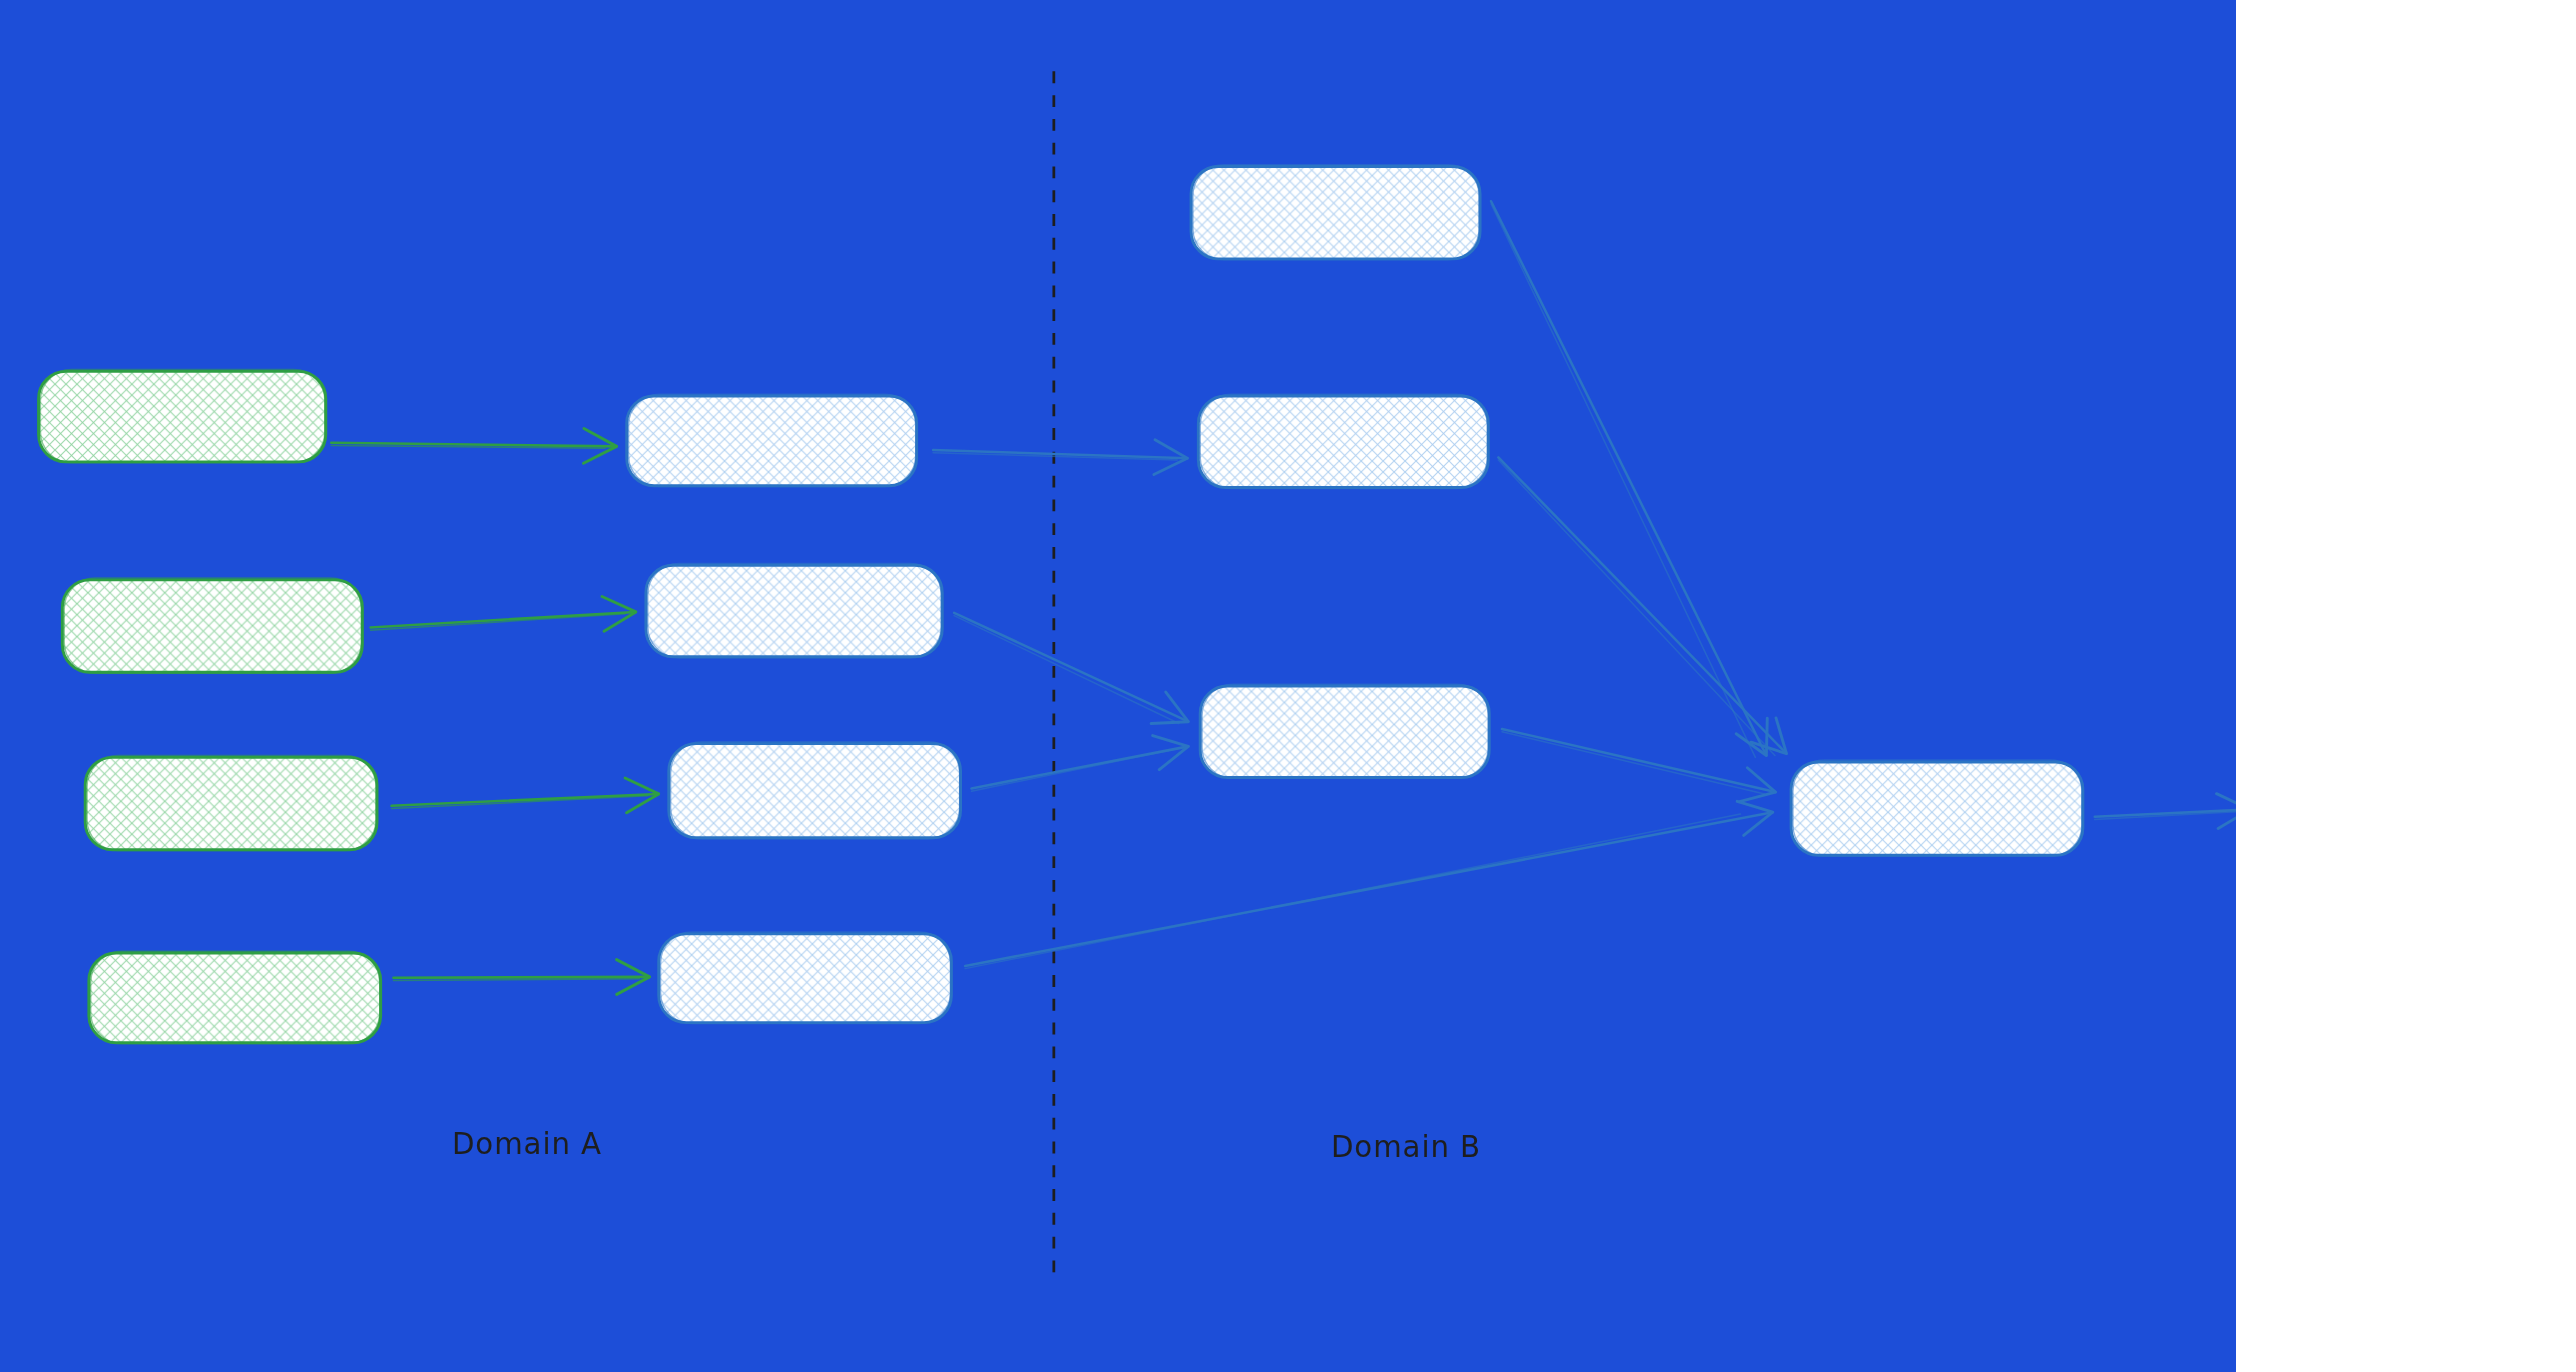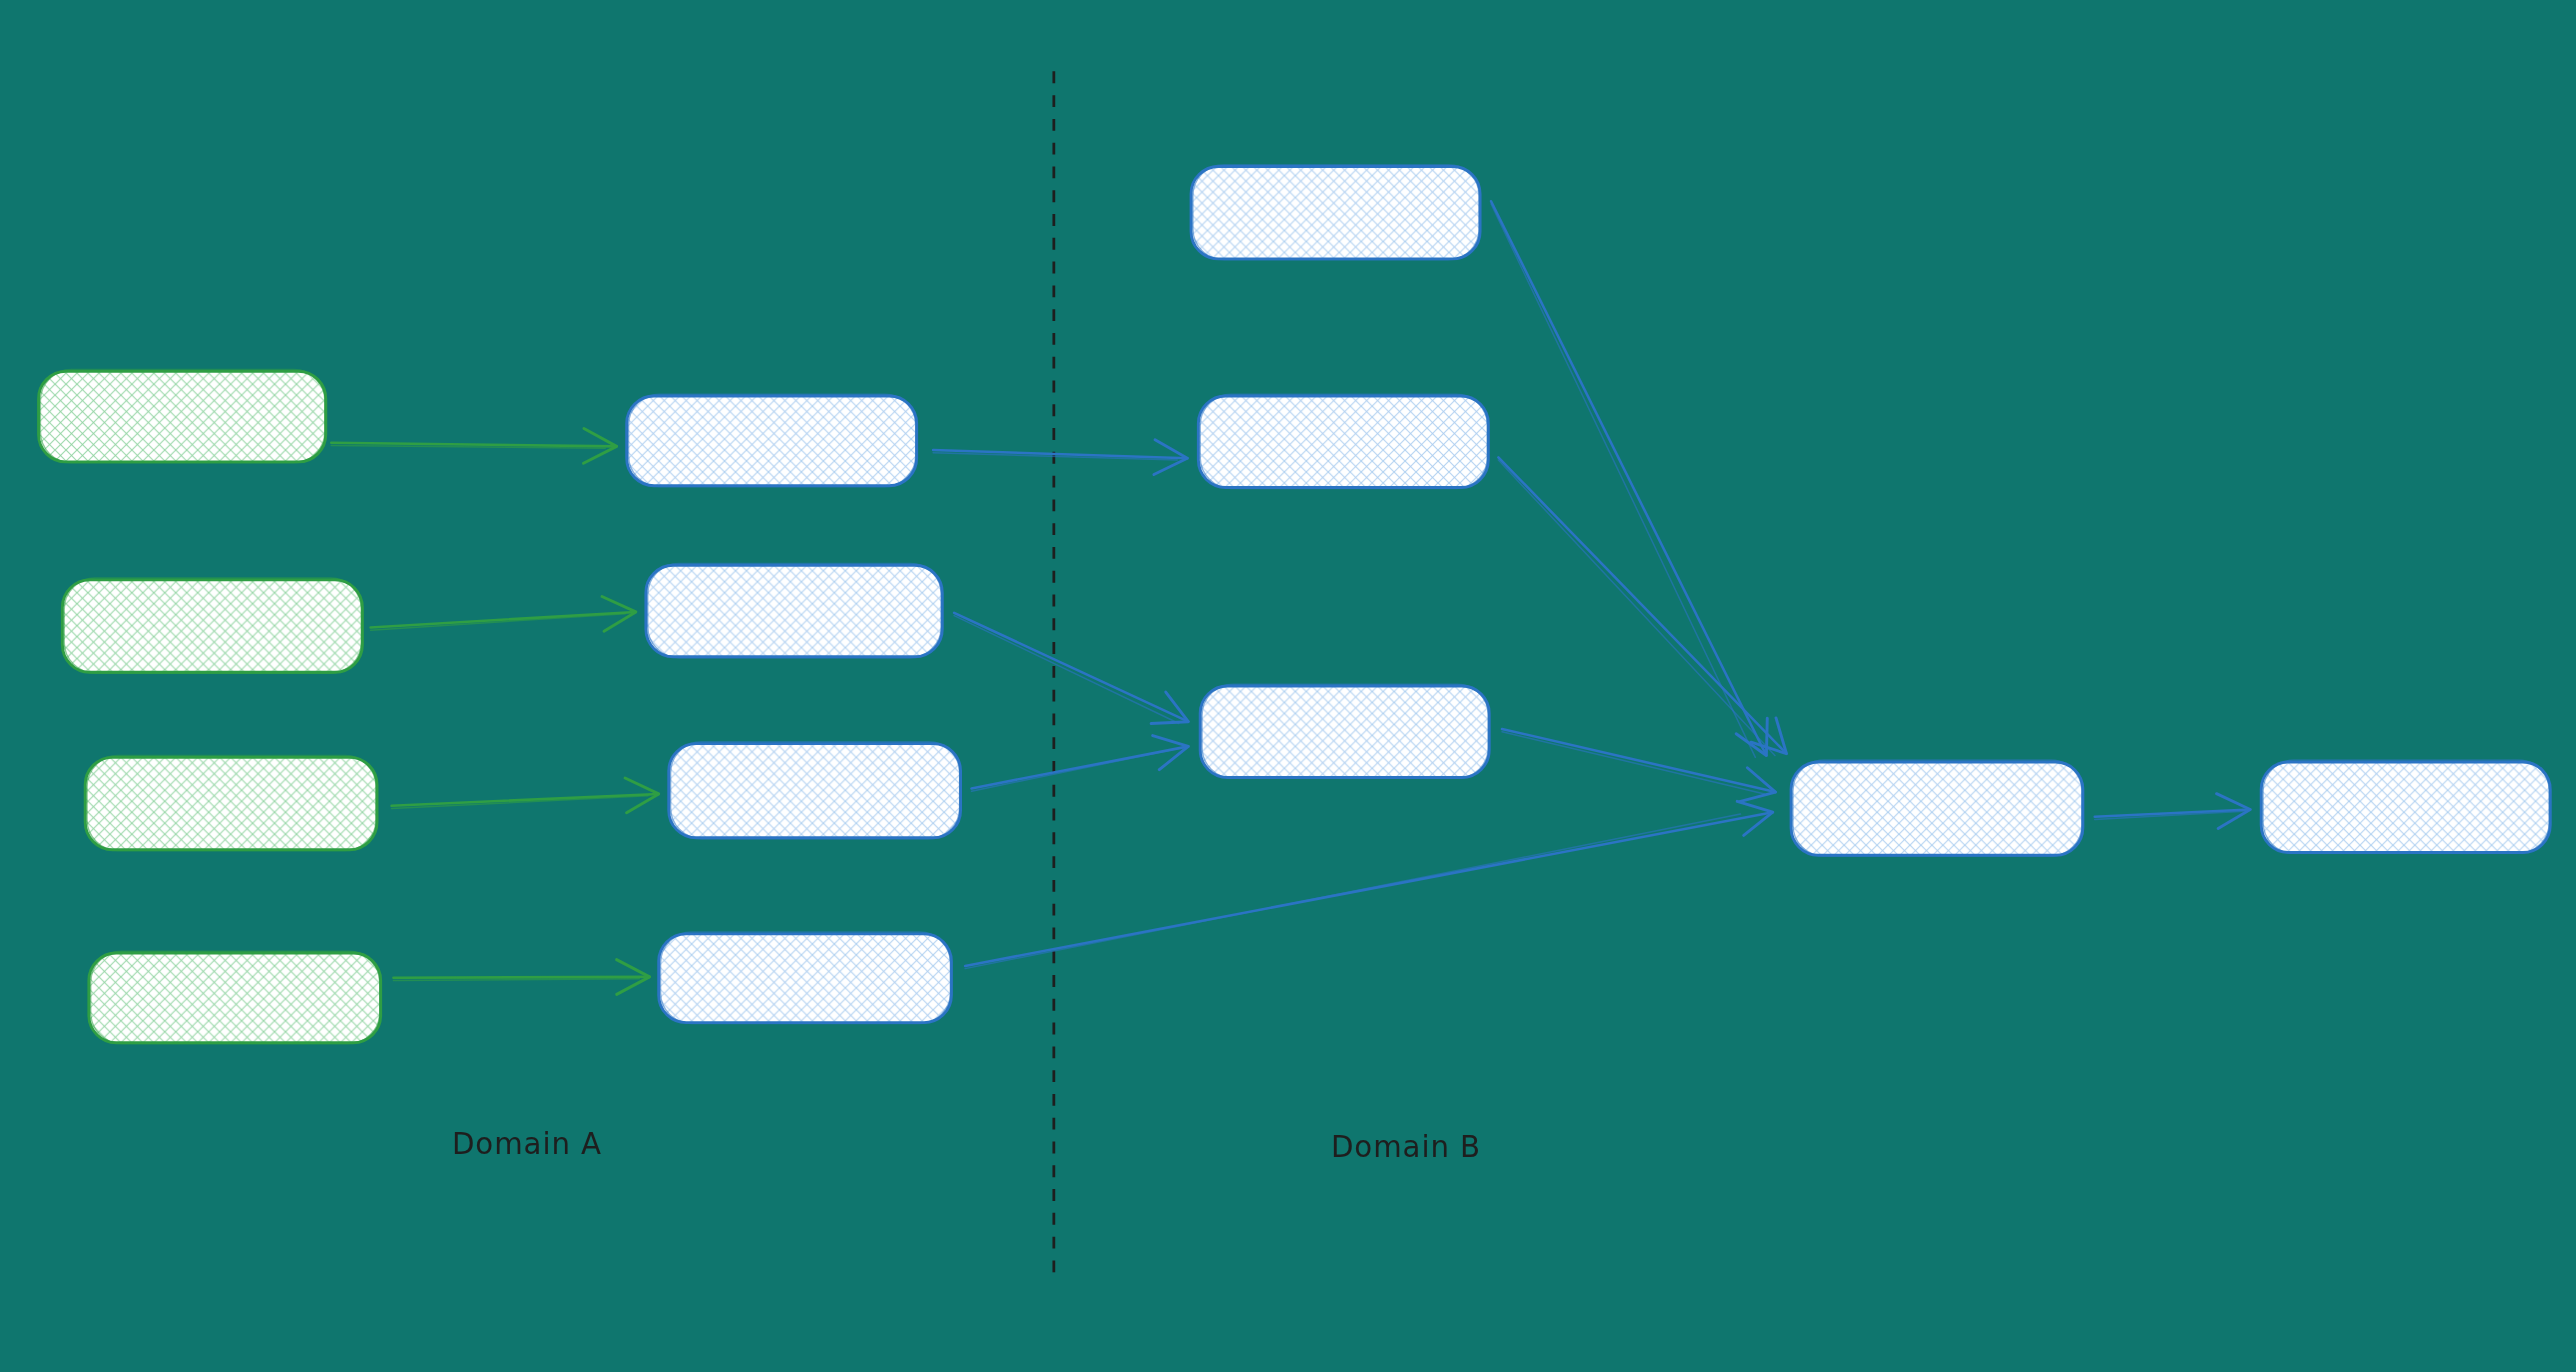--- a/index.html
+++ b/index.html
@@ -1,16 +1,16 @@
 <!DOCTYPE html>
 <html style="font-size:14.6px"><head>
 <meta charset="utf-8">
 <style>
   html,body{margin:0;padding:0;background:#ffffff;}
-  .stage{position:relative;width:2576px;height:1372px;background:#0f766e;overflow:hidden;
+  .stage{position:relative;width:2236px;height:1372px;background:#1d4ed8;overflow:hidden;
          font-family:"DejaVu Sans", sans-serif;}
   svg{display:block;position:absolute;left:0;top:0;}
   text.domain-label{font-family:"DejaVu Sans", sans-serif;font-weight:500;letter-spacing:1px;}
 </style>
 </head>
 <body>
 
 <div class="stage">
   <svg id="diagram" width="2576" height="1372" viewBox="0 0 2816 1500">
       <defs>

